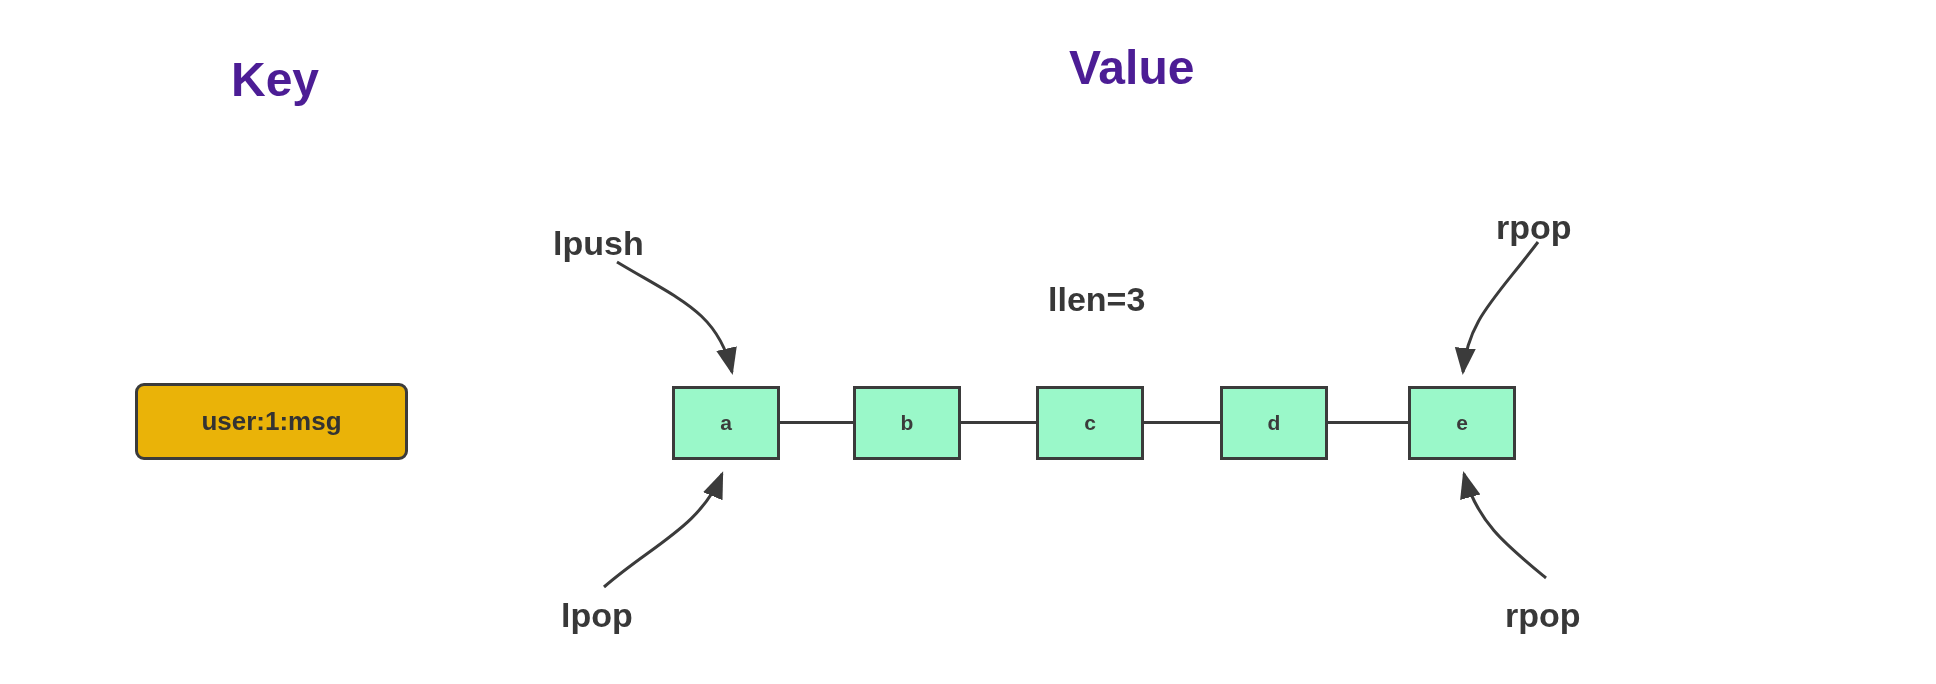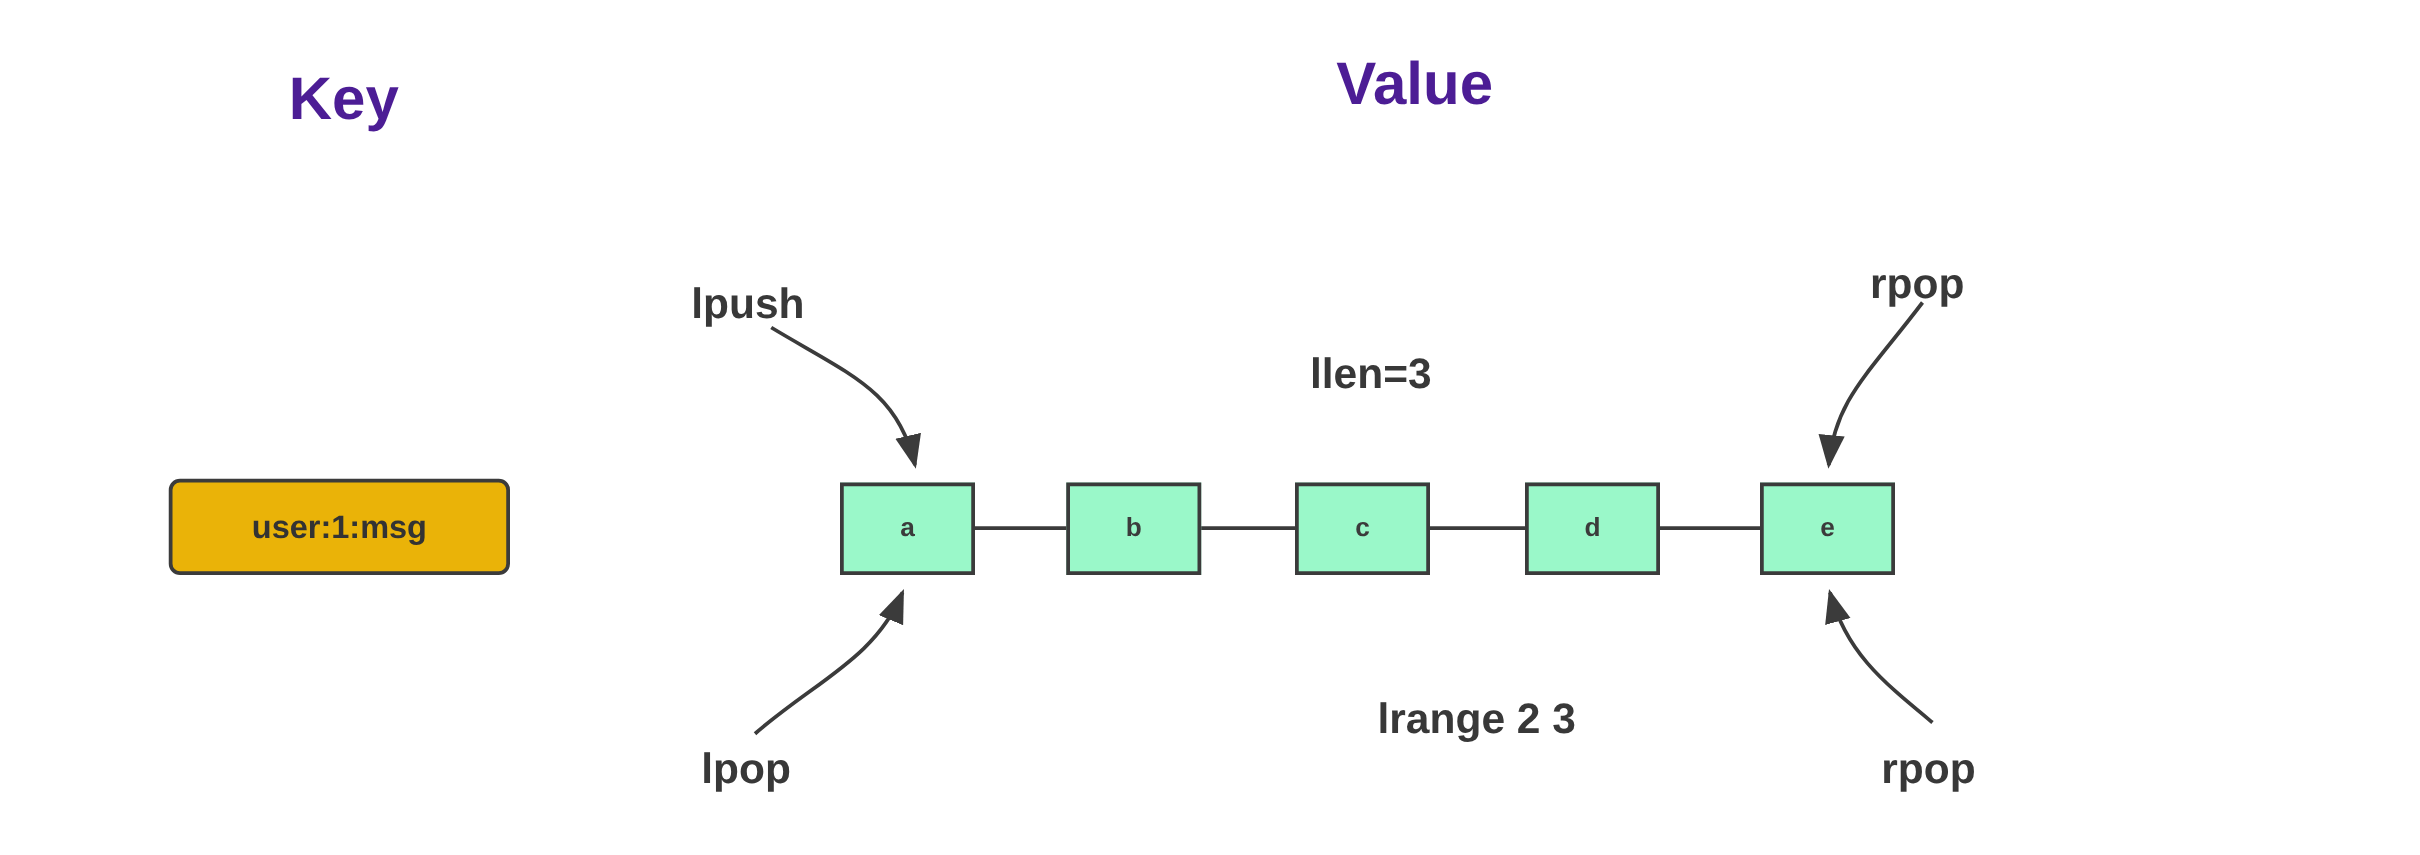--- a/index.html
+++ b/index.html
@@ -140,15 +140,14 @@
     <path d="M1538,242 C1494,300 1468,320 1463,372" fill="none" stroke="#3b3b3b" stroke-width="3" marker-end="url(#ah)"></path>
     <path d="M1546,578 C1506,545 1477,522 1464,474" fill="none" stroke="#3b3b3b" stroke-width="3" marker-end="url(#ah)"></path>
   </svg>
 
   <div class="op op-lpush">lpush</div>
   <div class="op op-rpush">rpop</div>
   <div class="op op-lpop">lpop</div>
   <div class="op op-rpop">rpop</div>
 
   <div class="annotation anno-llen">llen=3</div>
-  <div class="annotation anno-lrange">lrange 2 3</div>
 
 </div>
 
 </body></html>

